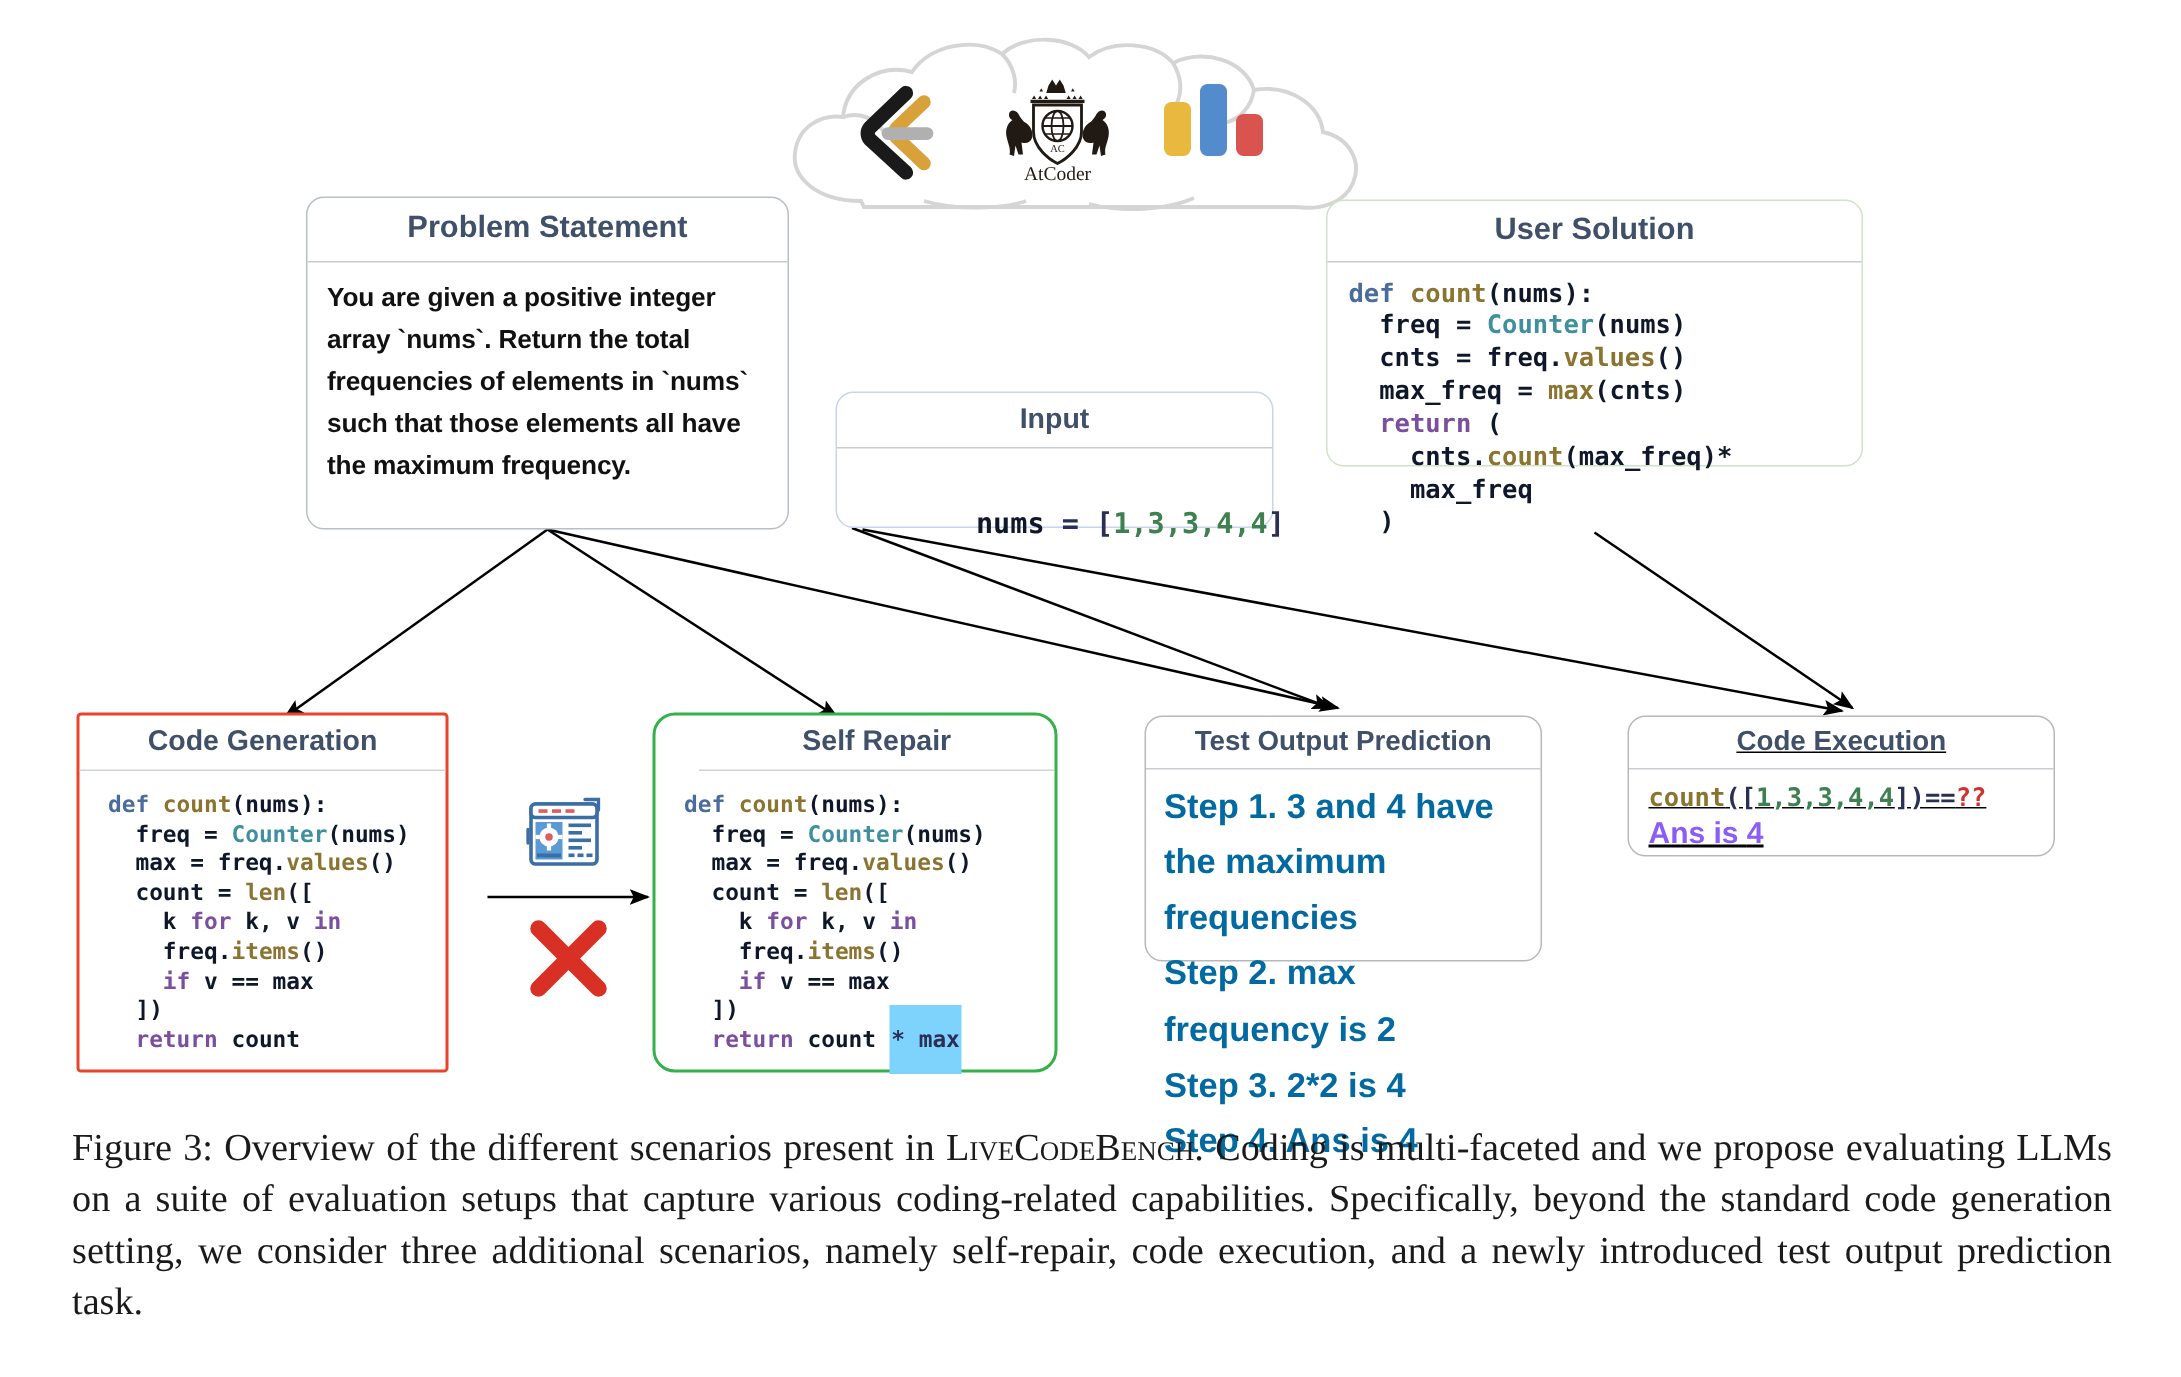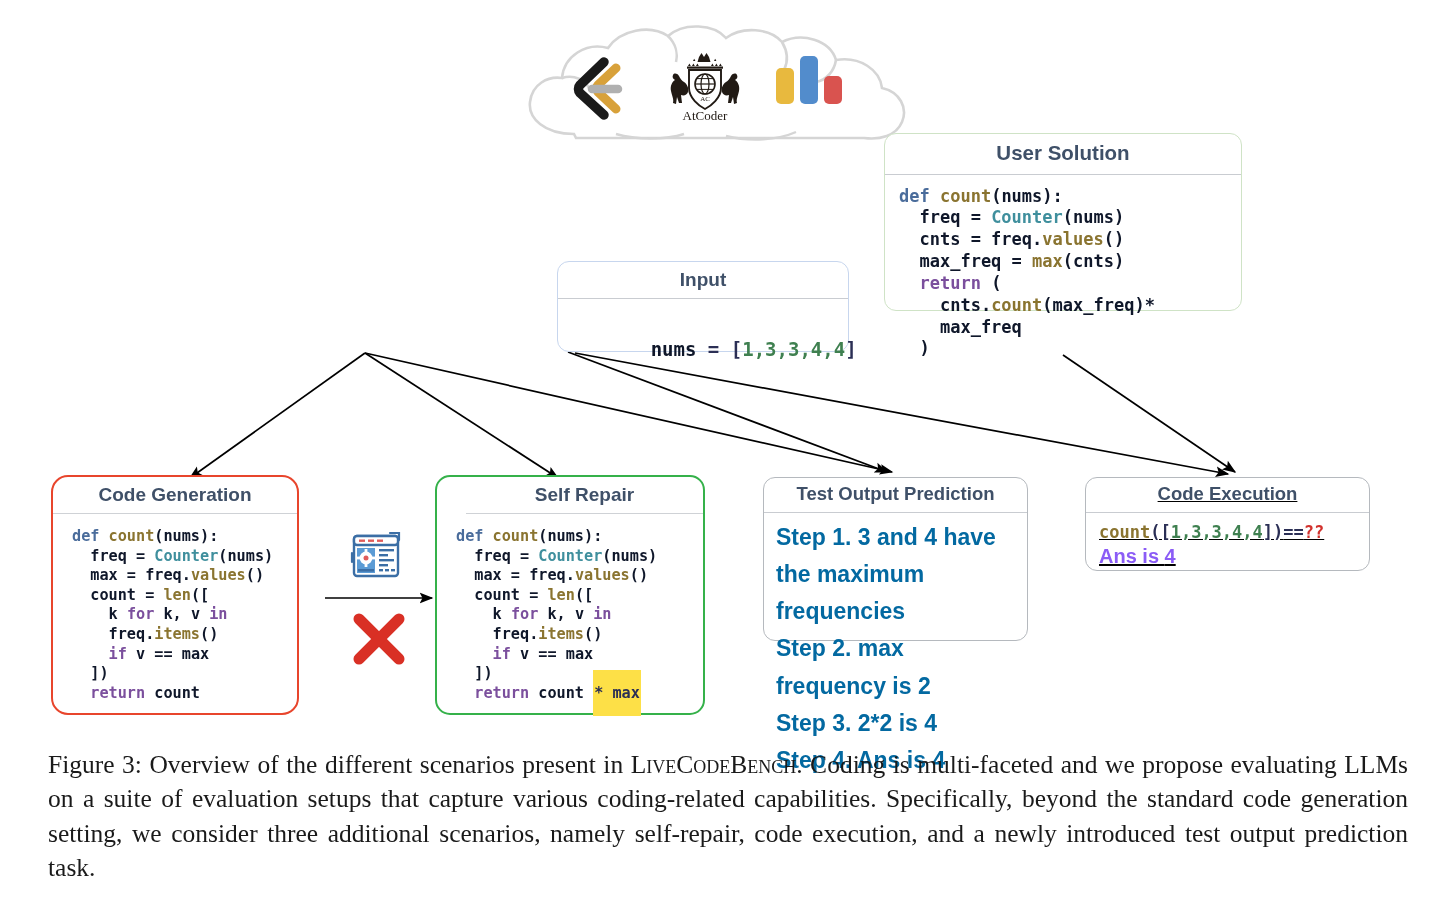--- a/index.html
+++ b/index.html
@@ -59,21 +59,21 @@
   }
   .code.sm{font-size:15.2px;line-height:1.29;}
   .tok-kw{color:#7b4f9d;}        
   .tok-def{color:#4a6c9b;}       
   .tok-fn{color:#8a7430;}        
   .tok-cls{color:#3f8f9d;}       
   .tok-var{color:#0f172a;}       
   .tok-num{color:#3f8050;}       
   .tok-err{color:#d2322d;}       
   .tok-plain{color:#2b2f55;}
-  .hl-green{background:#fde047;color:#2b2f55;padding:14px 1px;}
+  .hl-green{background:#7dd3fc;color:#2b2f55;padding:14px 1px;}
 
   
   .steps{
     font-size:23px;
     line-height:1.62;
     color:#0369a1;
     font-weight:600;
   }
   .steps b{font-weight:900;}
 
@@ -180,34 +180,38 @@
     <text x="42" y="57" text-anchor="middle" font-size="7" font-family="Liberation Serif, serif" fill="#211a14">AC</text>
     <text x="42" y="76" text-anchor="middle" font-size="13" font-family="Liberation Serif, serif" fill="#211a14">AtCoder</text>
   </svg>
 
   <svg style="position:absolute;left:774px;top:50px;width:76px;height:68px;" viewBox="0 0 76 68">
     <rect x="2" y="18" width="18" height="36" rx="5" fill="#e8b93e"></rect>
     <rect x="26" y="6" width="18" height="48" rx="5" fill="#528ccc"></rect>
     <rect x="50" y="26" width="18" height="28" rx="5" fill="#d9534f"></rect>
   </svg>
 
+  <div class="card c-bluegray" style="left:204px;top:131px;width:322px;height:222px;">
+    <div class="hdr" style="font-size:20.5px;padding:10px 0 11px;">Problem Statement</div>
+    <div class="body prose" style="padding:9px 14px 0 13px;">You are given a positive integer array `nums`. Return the total frequencies of elements in `nums` such that those elements all have the maximum frequency.</div>
+  </div>
 
   <div class="card c-lightblue" style="left:557px;top:261px;width:292px;height:91px;">
     <div class="hdr" style="font-size:19px;padding:8px 0 9px;">Input</div>
     <div class="body code" style="padding:14px 0 0 24px;font-size:19px;">
       <span class="tok-var">nums</span><span class="tok-plain"> = </span><span class="tok-plain">[</span><span class="tok-num">1,3,3,4,4</span><span class="tok-plain">]</span>
     </div>
   </div>
 
   <div class="card c-lightgreen" style="left:884px;top:133px;width:358px;height:178px;">
     <div class="hdr" style="font-size:20.5px;padding:9px 0 10px;">User Solution</div>
     <div class="body code" style="padding:11px 0 0 14px;font-size:17px;"><div><span class="tok-def">def </span><span class="tok-fn">count</span><span class="tok-var">(nums):</span></div><div><span class="tok-var">  freq = </span><span class="tok-cls">Counter</span><span class="tok-var">(nums)</span></div><div><span class="tok-var">  cnts = freq.</span><span class="tok-fn">values</span><span class="tok-var">()</span></div><div><span class="tok-var">  max_freq = </span><span class="tok-fn">max</span><span class="tok-var">(cnts)</span></div><div><span class="tok-kw">  return</span><span class="tok-var"> (</span></div><div><span class="tok-var">    cnts.</span><span class="tok-fn">count</span><span class="tok-var">(max_freq)*</span></div><div><span class="tok-var">    max_freq</span></div><div><span class="tok-var">  )</span></div></div>
   </div>
 
-  <div class="card c-red" style="left:51px;top:475px;width:248px;height:240px;border-radius:17px;">
+  <div class="card c-red" style="left:51px;top:475px;width:248px;height:240px;border-radius:3px;">
     <div class="hdr" style="font-size:19px;padding:8px 0 9px;border-bottom-color:#cfd2d6;">Code Generation</div>
     <div class="body code sm" style="padding:13px 0 0 19px;"><div><span class="tok-def">def </span><span class="tok-fn">count</span><span class="tok-var">(nums):</span></div><div><span class="tok-var">  freq = </span><span class="tok-cls">Counter</span><span class="tok-var">(nums)</span></div><div><span class="tok-var">  max = freq.</span><span class="tok-fn">values</span><span class="tok-var">()</span></div><div><span class="tok-var">  count = </span><span class="tok-fn">len</span><span class="tok-var">([</span></div><div><span class="tok-var">    k </span><span class="tok-kw">for</span><span class="tok-var"> k, v </span><span class="tok-kw">in</span></div><div><span class="tok-var">    freq.</span><span class="tok-fn">items</span><span class="tok-var">()</span></div><div><span class="tok-var">    </span><span class="tok-kw">if</span><span class="tok-var"> v == max</span></div><div><span class="tok-var">  ])</span></div><div><span class="tok-kw">  return</span><span class="tok-var"> count</span></div></div>
   </div>
 
   <svg id="test-icon" viewBox="0 0 56 56">
     <rect x="5" y="7" width="44" height="40" rx="3" fill="#ffffff" stroke="#3b6ea5" stroke-width="2.4"></rect>
     <rect x="5" y="7" width="44" height="9" rx="3" fill="#ffffff" stroke="#3b6ea5" stroke-width="2.4"></rect>
     <rect x="10" y="10.5" width="6" height="2.4" fill="#e05c5c"></rect>
     <rect x="19" y="10.5" width="6" height="2.4" fill="#e05c5c"></rect>
     <rect x="28" y="10.5" width="6" height="2.4" fill="#e05c5c"></rect>

